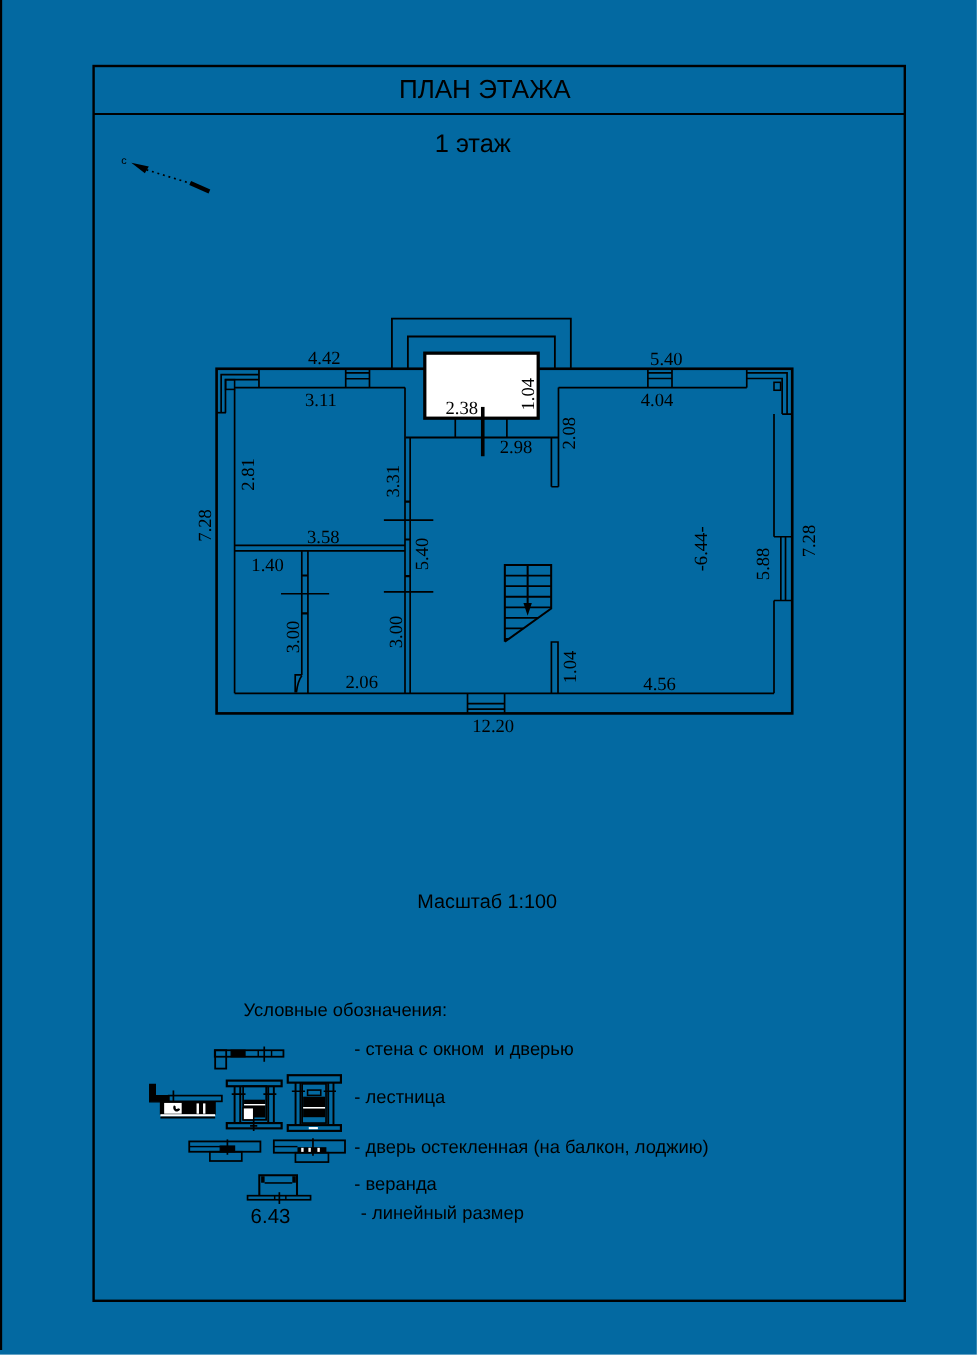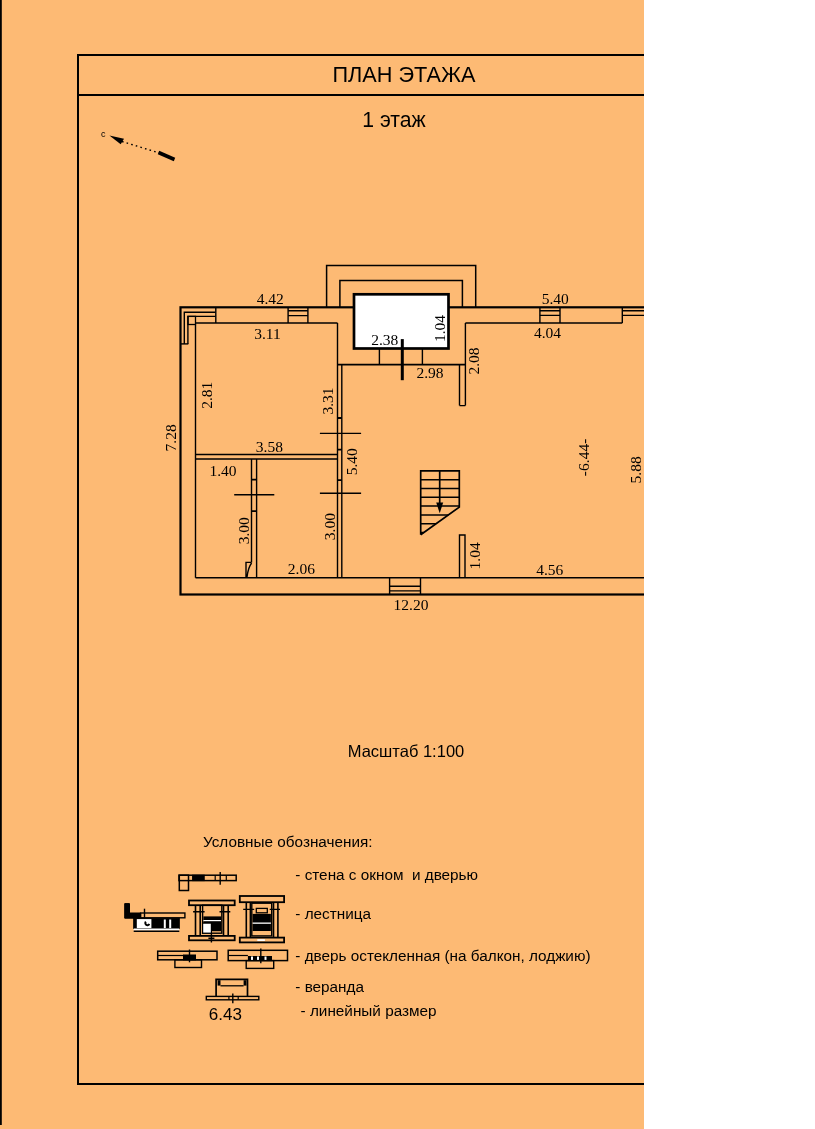--- a/index.html
+++ b/index.html
@@ -1,16 +1,16 @@
 <!DOCTYPE html>
 <html><head>
 <meta charset="utf-8">
 <style>
 html,body{margin:0;padding:0;background:#fff;}
-#page{position:relative;width:644px;height:1129px;background:#fdba74;overflow:hidden;}
+#page{position:relative;width:814px;height:1129px;background:#0369a1;overflow:hidden;}
 svg{position:absolute;left:0;top:0;}
 text{fill:#000;}
 .dim{font-family:"Liberation Serif",serif;font-size:15.5px;}
 .sans{font-family:"Liberation Sans",sans-serif;}
 </style>
 </head>
 <body>
 <div id="page">
 <svg width="815" height="1129" viewBox="0 0 815 1129">
 

